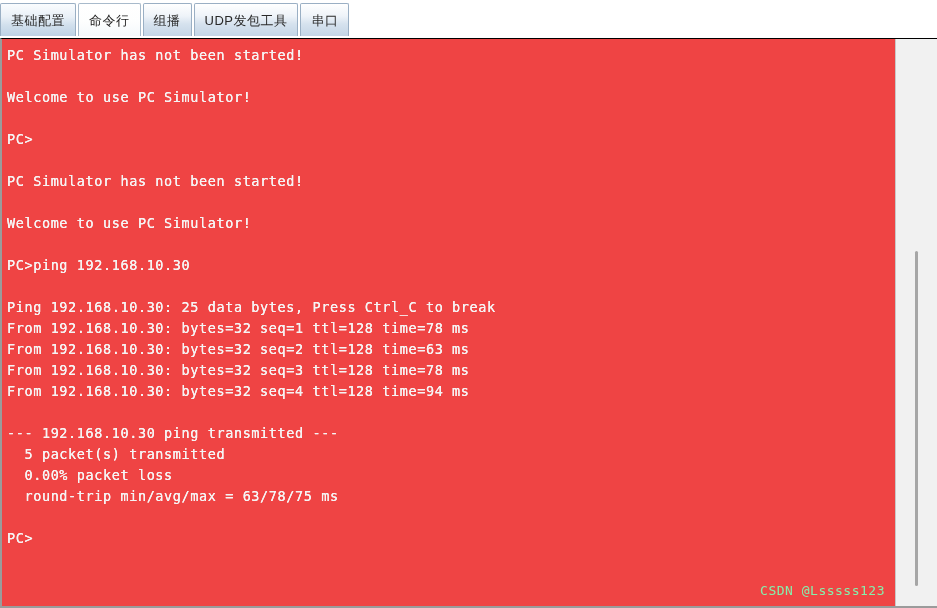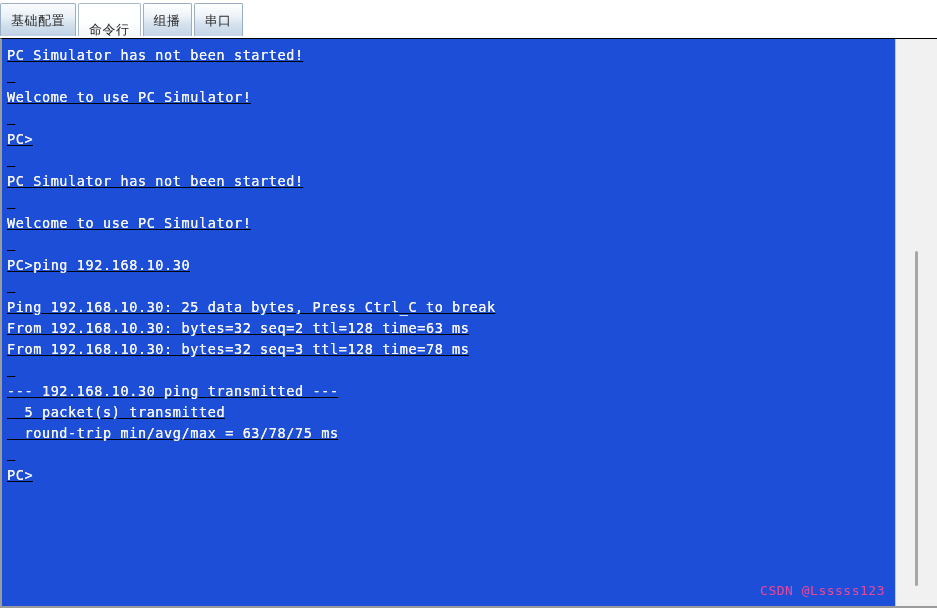--- a/index.html
+++ b/index.html
@@ -54,21 +54,20 @@
     background: linear-gradient(to bottom, #ffffff 0%, #eef3f9 38%, #d6e2ee 62%, #c4d5e6 100%);
     white-space: nowrap;
     user-select: none;
     cursor: default;
   }
 
   .tab.selected {
     background: linear-gradient(to bottom, #ffffff 0%, #fdfefe 55%, #f4f8fb 100%);
     border-color: #a8bacb;
     color: #1d1d1d;
-    align-items: flex-end;
   }
 
   .tab-label {
     display: block;
     letter-spacing: 0.5px;
   }
 
   
   .tab.first {
     background: linear-gradient(to bottom, #fafcfe 0%, #e9f0f7 40%, #d2e0ed 65%, #bed2e5 100%);
@@ -88,25 +87,24 @@
     border-top: 1px solid #000000;
     overflow: hidden;
   }
 
   .terminal {
     position: absolute;
     left: 0;
     top: 0;
     right: 42px;
     bottom: 0;
-    background: #1d4ed8;
+    background: #ef4444;
     padding: 6px 0 0 5px;
     box-sizing: border-box;
     overflow: hidden;
-    text-decoration: underline;
   }
 
   .term-line {
     font-family: "DejaVu Sans Mono", "Liberation Mono", monospace;
     font-size: 13.5px;
     line-height: 21px;
     height: 21px;
     color: #f4f4f4;
     white-space: pre;
     letter-spacing: 0.6px;
@@ -139,21 +137,21 @@
     border-radius: 2px;
   }
 
   
   .watermark {
     position: absolute;
     right: 52px;
     bottom: 8px;
     font-family: "DejaVu Sans Mono", "Liberation Mono", monospace;
     font-size: 13px;
-    color: #ec4899;
+    color: #86efac;
     letter-spacing: 0.5px;
     white-space: nowrap;
     user-select: none;
     pointer-events: none;
   }
 </style>
 </head>
 <body>
 
 <div id="app">
@@ -162,44 +160,50 @@
       <div class="tab first">
         <span class="tab-label">基础配置</span>
       </div>
       <div class="tab selected">
         <span class="tab-label">命令行</span>
       </div>
       <div class="tab">
         <span class="tab-label">组播</span>
       </div>
       <div class="tab">
+        <span class="tab-label">UDP发包工具</span>
+      </div>
+      <div class="tab">
         <span class="tab-label">串口</span>
       </div>
     </div>
 
   <div class="terminal-wrap">
     <div class="terminal">
         <div class="term-line">PC Simulator has not been started!</div>
         <div class="term-line blank">&nbsp;</div>
         <div class="term-line">Welcome to use PC Simulator!</div>
         <div class="term-line blank">&nbsp;</div>
         <div class="term-line">PC&gt;</div>
         <div class="term-line blank">&nbsp;</div>
         <div class="term-line">PC Simulator has not been started!</div>
         <div class="term-line blank">&nbsp;</div>
         <div class="term-line">Welcome to use PC Simulator!</div>
         <div class="term-line blank">&nbsp;</div>
         <div class="term-line">PC&gt;ping 192.168.10.30</div>
         <div class="term-line blank">&nbsp;</div>
         <div class="term-line">Ping 192.168.10.30: 25 data bytes, Press Ctrl_C to break</div>
+        <div class="term-line">From 192.168.10.30: bytes=32 seq=1 ttl=128 time=78 ms</div>
         <div class="term-line">From 192.168.10.30: bytes=32 seq=2 ttl=128 time=63 ms</div>
         <div class="term-line">From 192.168.10.30: bytes=32 seq=3 ttl=128 time=78 ms</div>
+        <div class="term-line">From 192.168.10.30: bytes=32 seq=4 ttl=128 time=94 ms</div>
         <div class="term-line blank">&nbsp;</div>
         <div class="term-line">--- 192.168.10.30 ping transmitted ---</div>
         <div class="term-line">  5 packet(s) transmitted</div>
+        <div class="term-line">  0.00% packet loss</div>
         <div class="term-line">  round-trip min/avg/max = 63/78/75 ms</div>
         <div class="term-line blank">&nbsp;</div>
         <div class="term-line">PC&gt;</div>
       </div>
 
     <div class="scroll-track">
       <div class="scroll-thumb"></div>
     </div>
 
     <div class="watermark">CSDN @Lsssss123</div>

